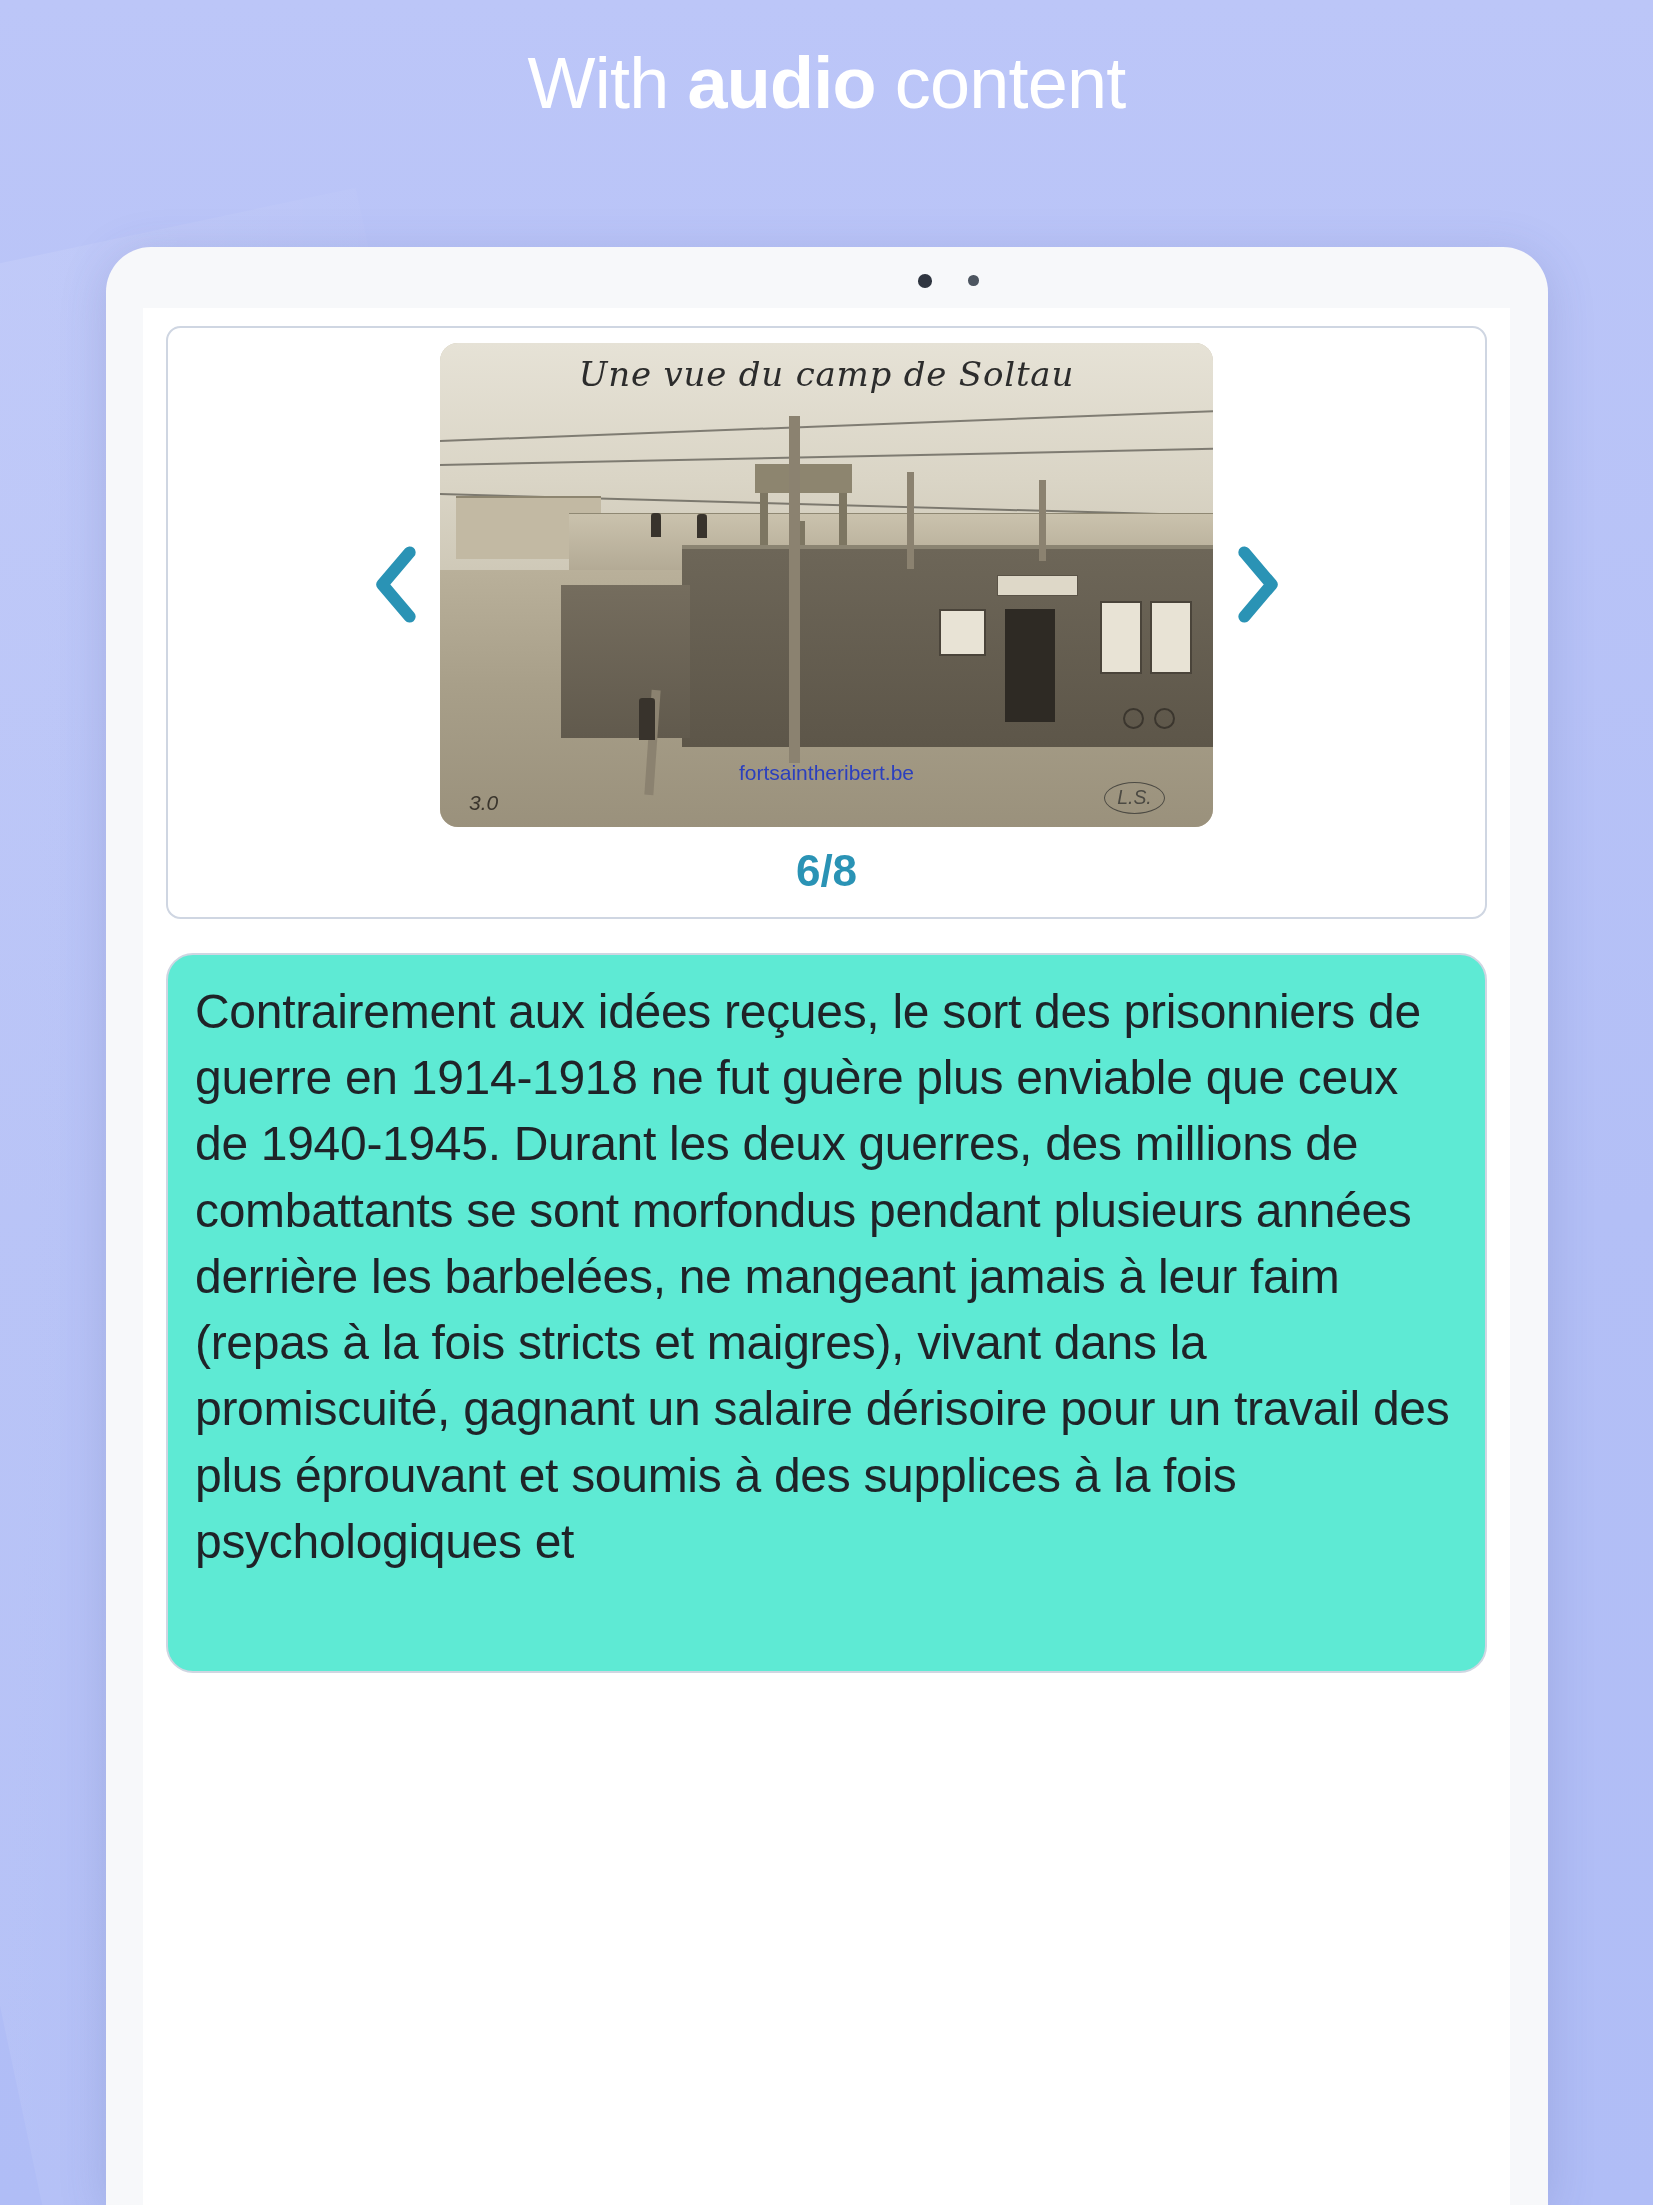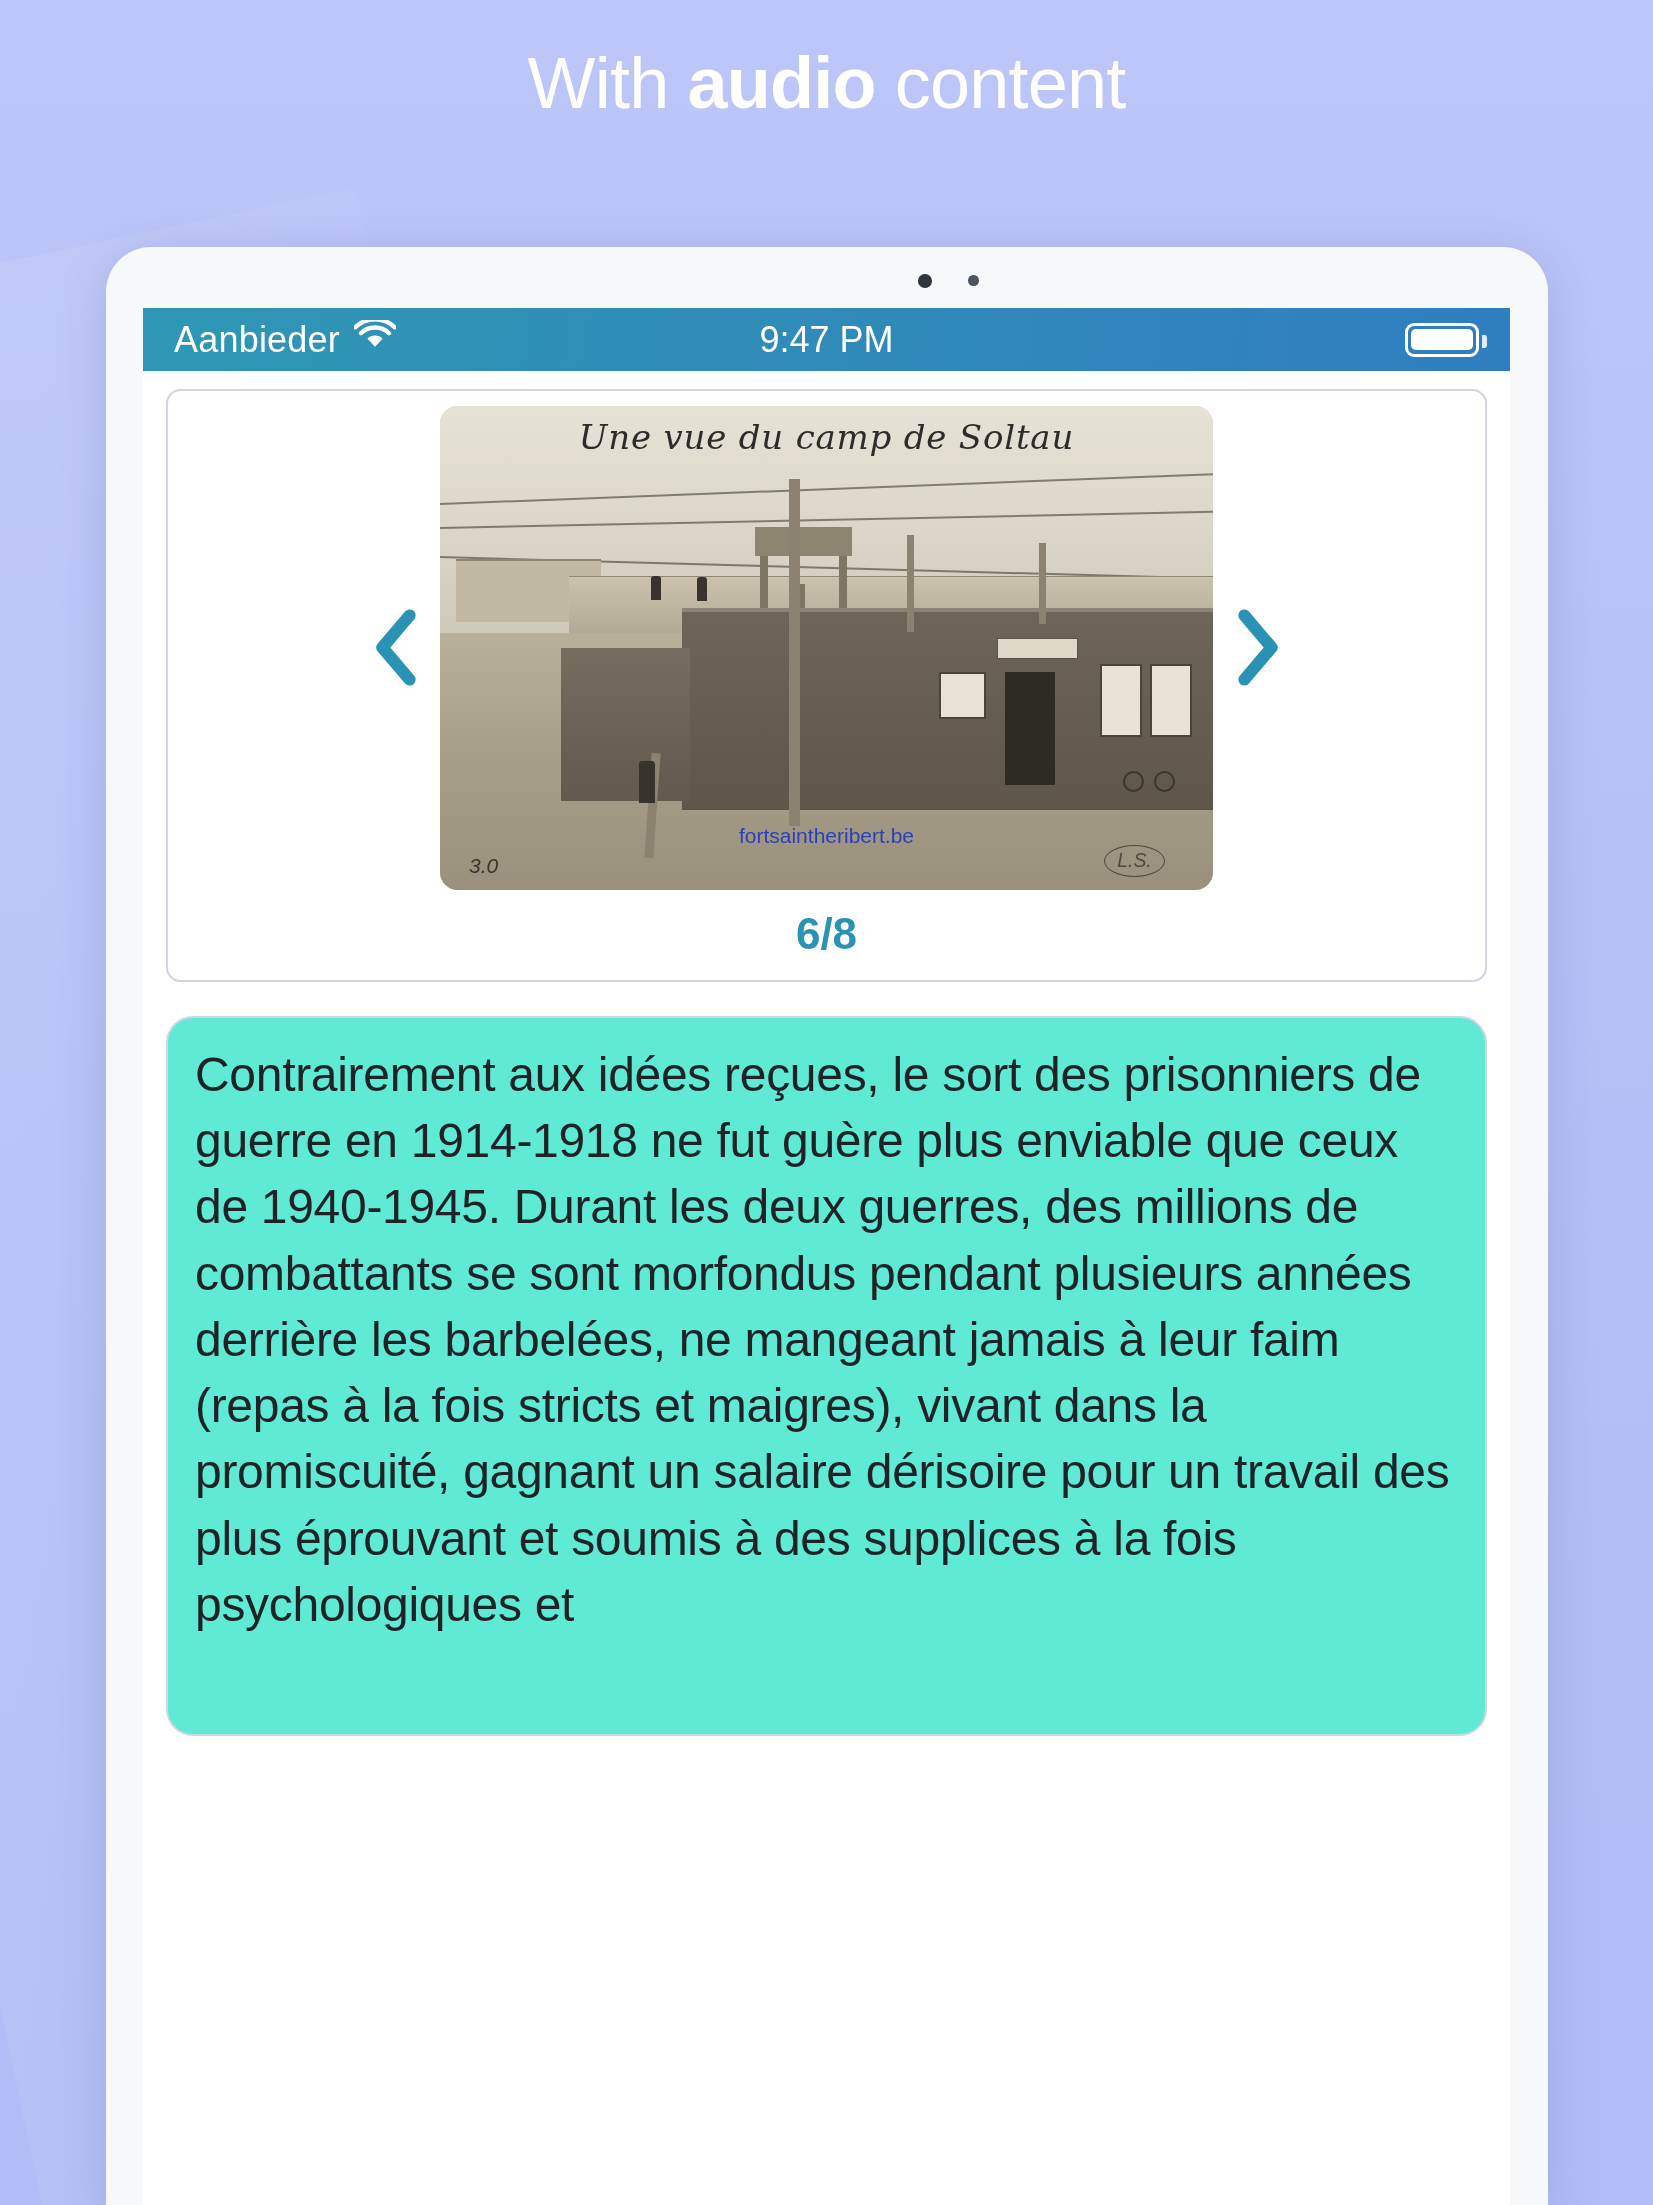--- a/index.html
+++ b/index.html
@@ -360,38 +360,20 @@
 </div>
 
 <div class="device">
   <div class="device-top">
     <span class="dot camera"></span>
     <span class="dot sensor"></span>
   </div>
 
   <div class="screen">
 
-    <div class="statusbar">
-      <div class="status-left">
-        <span class="carrier">Aanbieder</span>
-        <span class="wifi-icon">
-          <svg width="42" height="32" viewBox="0 0 52 40">
-            <path d="M26 33.5 L16.5 23.5 a13 13 0 0 1 19 0 Z" fill="#ffffff"></path>
-            <path d="M8.5 16.5 a25 25 0 0 1 35 0" stroke="#ffffff" stroke-width="5.5" fill="none" stroke-linecap="round"></path>
-            <path d="M1.5 9 a35 35 0 0 1 49 0" stroke="#ffffff" stroke-width="5.5" fill="none" stroke-linecap="round"></path>
-          </svg>
-        </span>
-      </div>
-      <div class="status-time">9:47 PM</div>
-      <div class="status-right">
-        <span class="battery">
-            <span class="fill"></span>
-          </span>
-      </div>
-    </div>
 
 
     <div class="content">
 
       <div class="card">
         <div class="gallery">
 
           <div class="arrow">
             <svg width="50" height="77" viewBox="0 0 62 96">
               <path d="M48 8 L14 48 L48 88" stroke="#2a93b5" stroke-width="15" fill="none" stroke-linecap="round" stroke-linejoin="round"></path>

